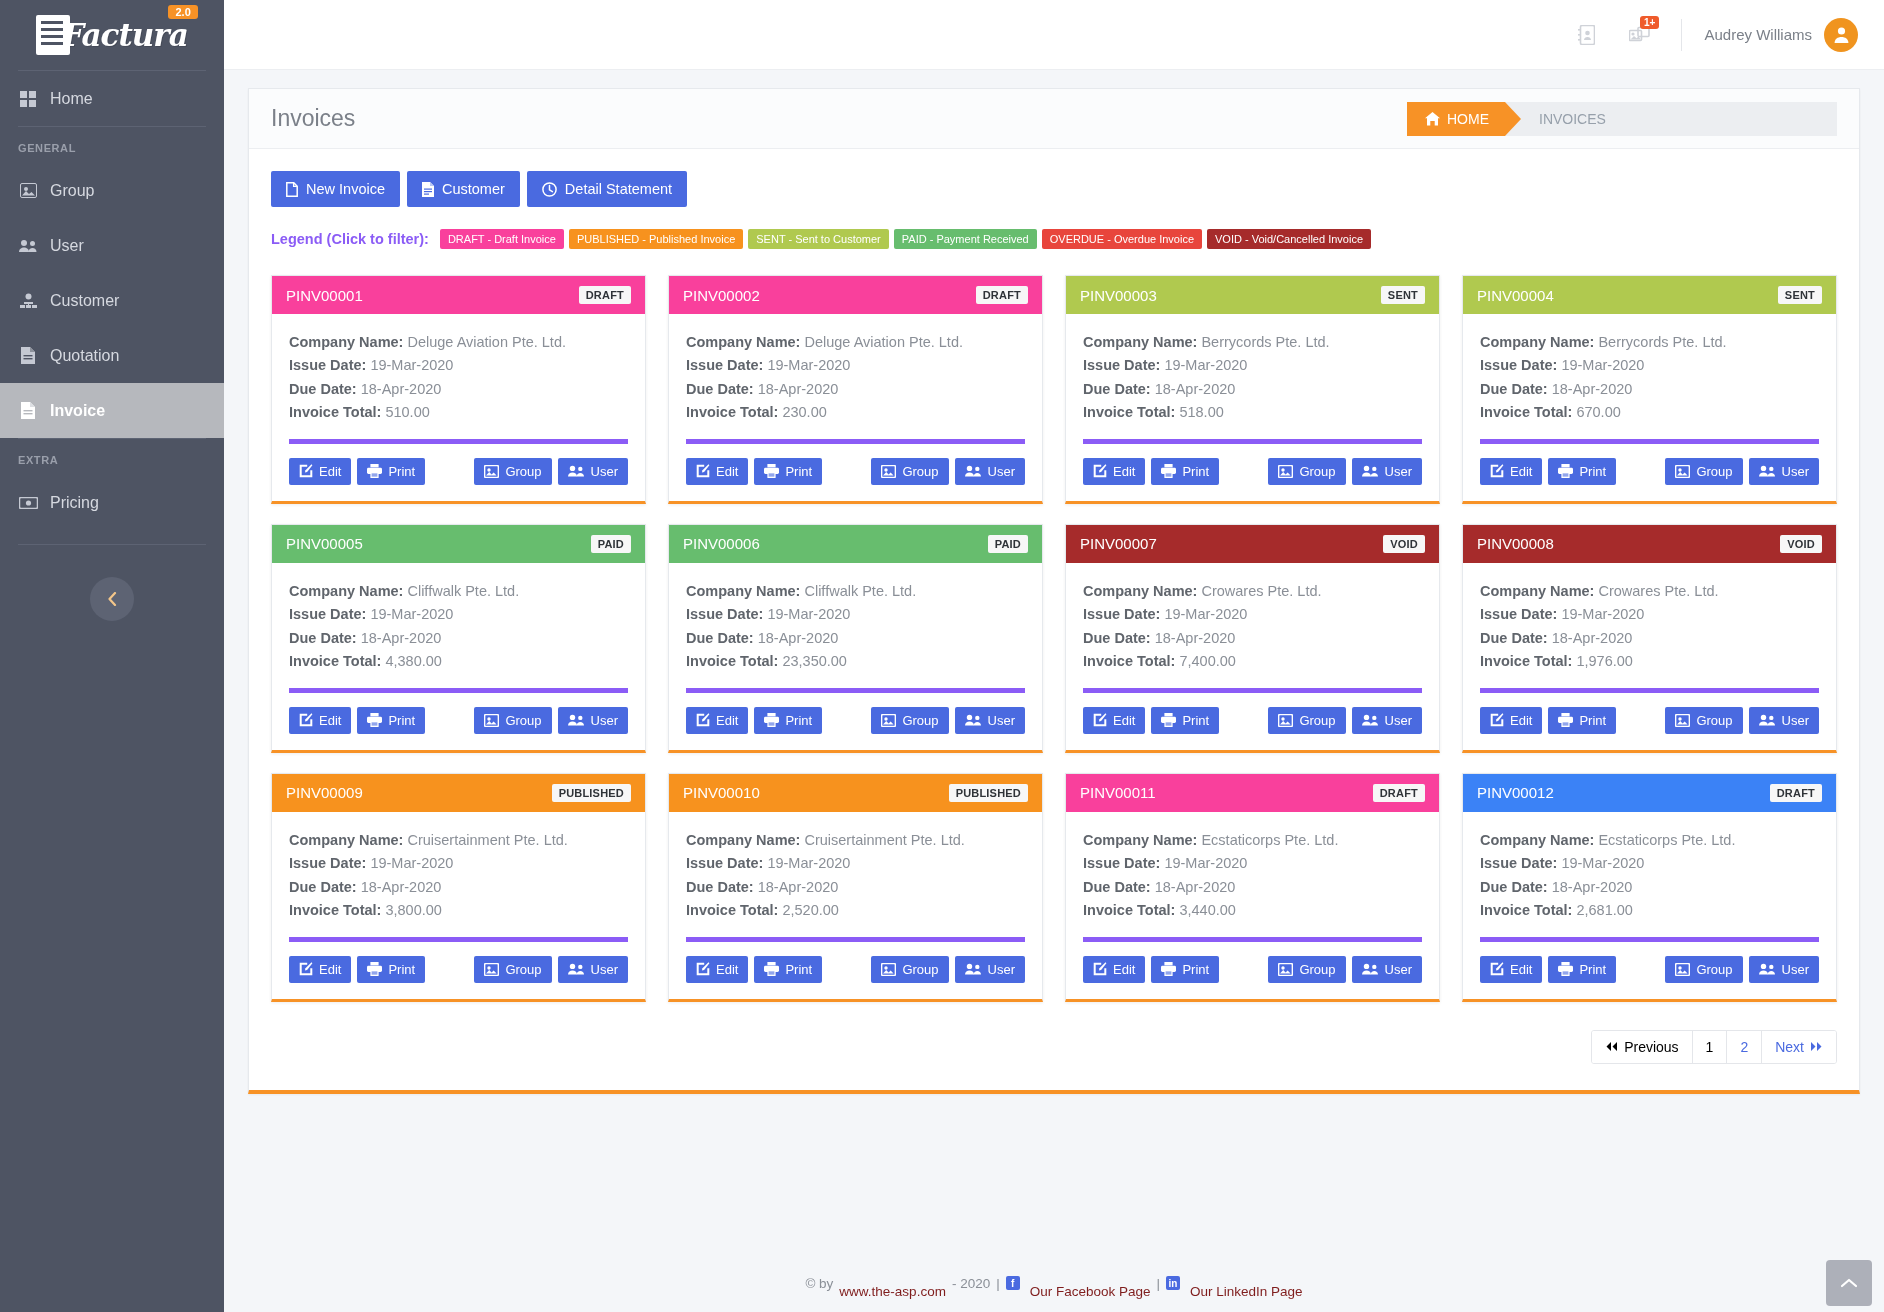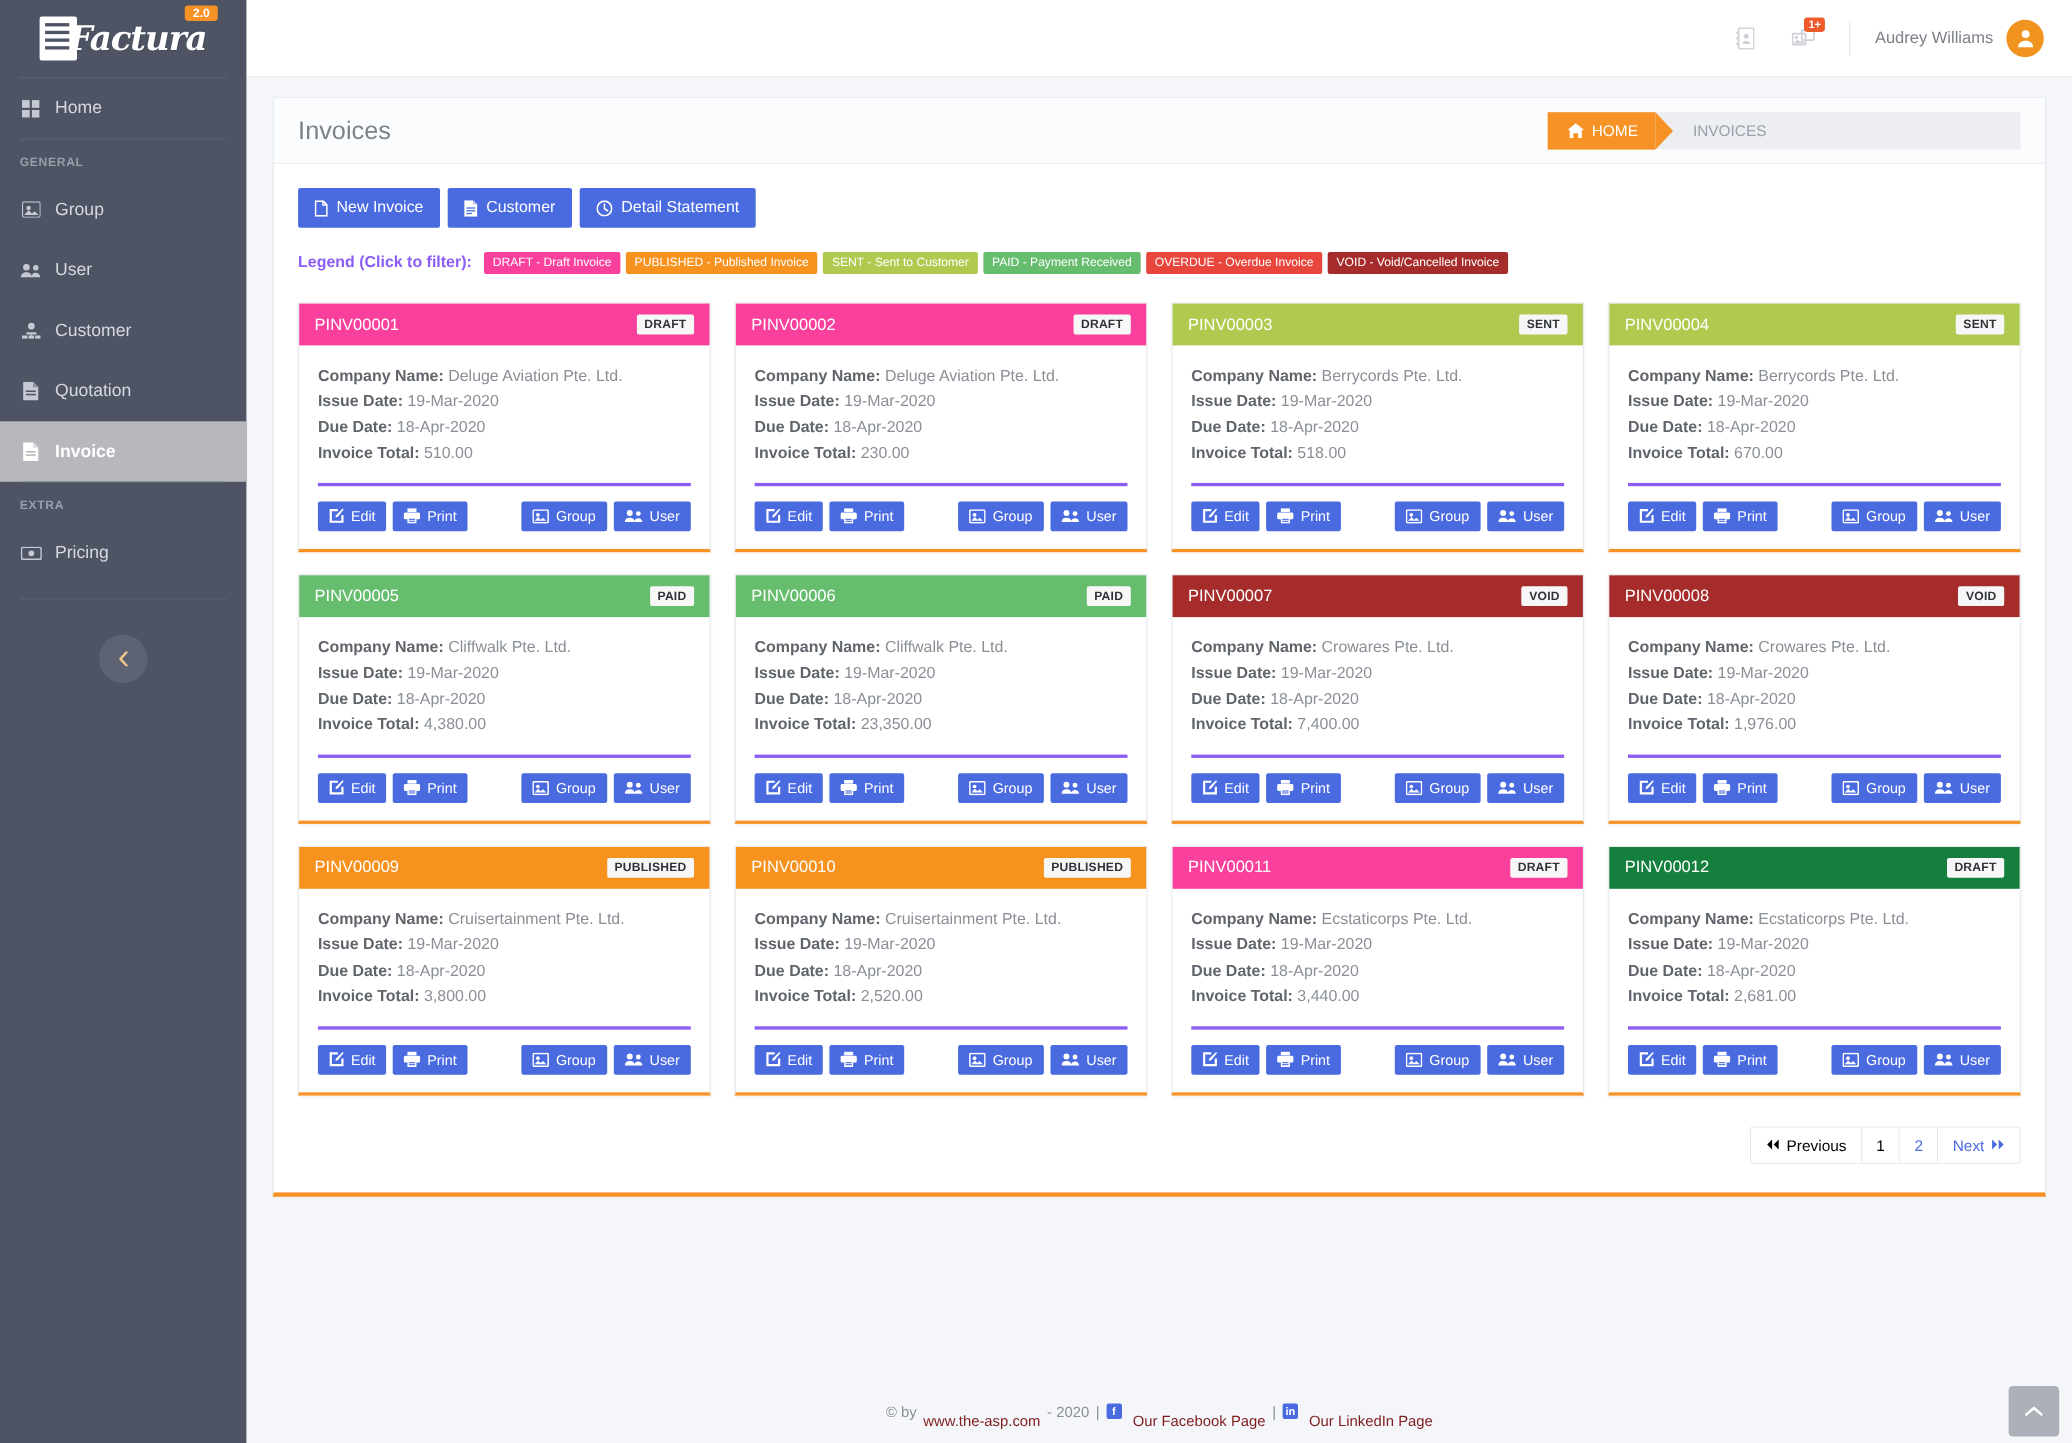--- a/index.html
+++ b/index.html
@@ -162,21 +162,21 @@
   .card-id { color: #ffffff; font-size: 15px; }
   .card-status {
     background: #f7f7f7; color: #2f3338; font-size: 11px; font-weight: bold;
     padding: 3px 7px; border-radius: 2px; letter-spacing: .2px;
   }
   .card-body { padding: 17px 17px 0 17px; }
   .field { font-size: 14.5px; color: #8a8f97; line-height: 1.62; }
   .field b { color: #60656c; }
   .card-foot {
     margin: 14px 17px 16px 17px; padding-top: 14px;
-    border-top: 3px solid #8b5cf6;
+    border-top: 5px solid #8b5cf6;
     display: flex; justify-content: space-between;
   }
   .fgrp { display: flex; gap: 6px; }
   .btn-sm {
     background: #4a6ae0; color: #fff; border: none; border-radius: 2px;
     font-size: 13px; font-family: "Liberation Sans", sans-serif;
     padding: 6px 10px; display: flex; align-items: center; gap: 6px; cursor: pointer;
   }
 
   
@@ -1076,21 +1076,21 @@
                           <path d="M0 11.6c0-2.7 2.1-4 4.5-4s4.5 1.3 4.5 4z" fill="currentColor"></path>
                           <path d="M8.6 11.6c0-2.3 1.8-3.5 3.7-3.5s3.7 1.2 3.7 3.5z" fill="currentColor"></path>
                         </svg>
                       </span>
                       <span>User</span>
                     </button>
                   </div>
                 </div>
               </div>
               <div class="card">
-                <div class="card-head" style="background:#15803d">
+                <div class="card-head" style="background:#3b82f6">
                   <span class="card-id">PINV00012</span>
                   <span class="card-status">DRAFT</span>
                 </div>
                 <div class="card-body">
                   <div class="field"><b>Company Name:</b> <span>Ecstaticorps Pte. Ltd.</span></div>
                   <div class="field"><b>Issue Date:</b> <span>19-Mar-2020</span></div>
                   <div class="field"><b>Due Date:</b> <span>18-Apr-2020</span></div>
                   <div class="field"><b>Invoice Total:</b> <span>2,681.00</span></div>
                 </div>
                 <div class="card-foot">

